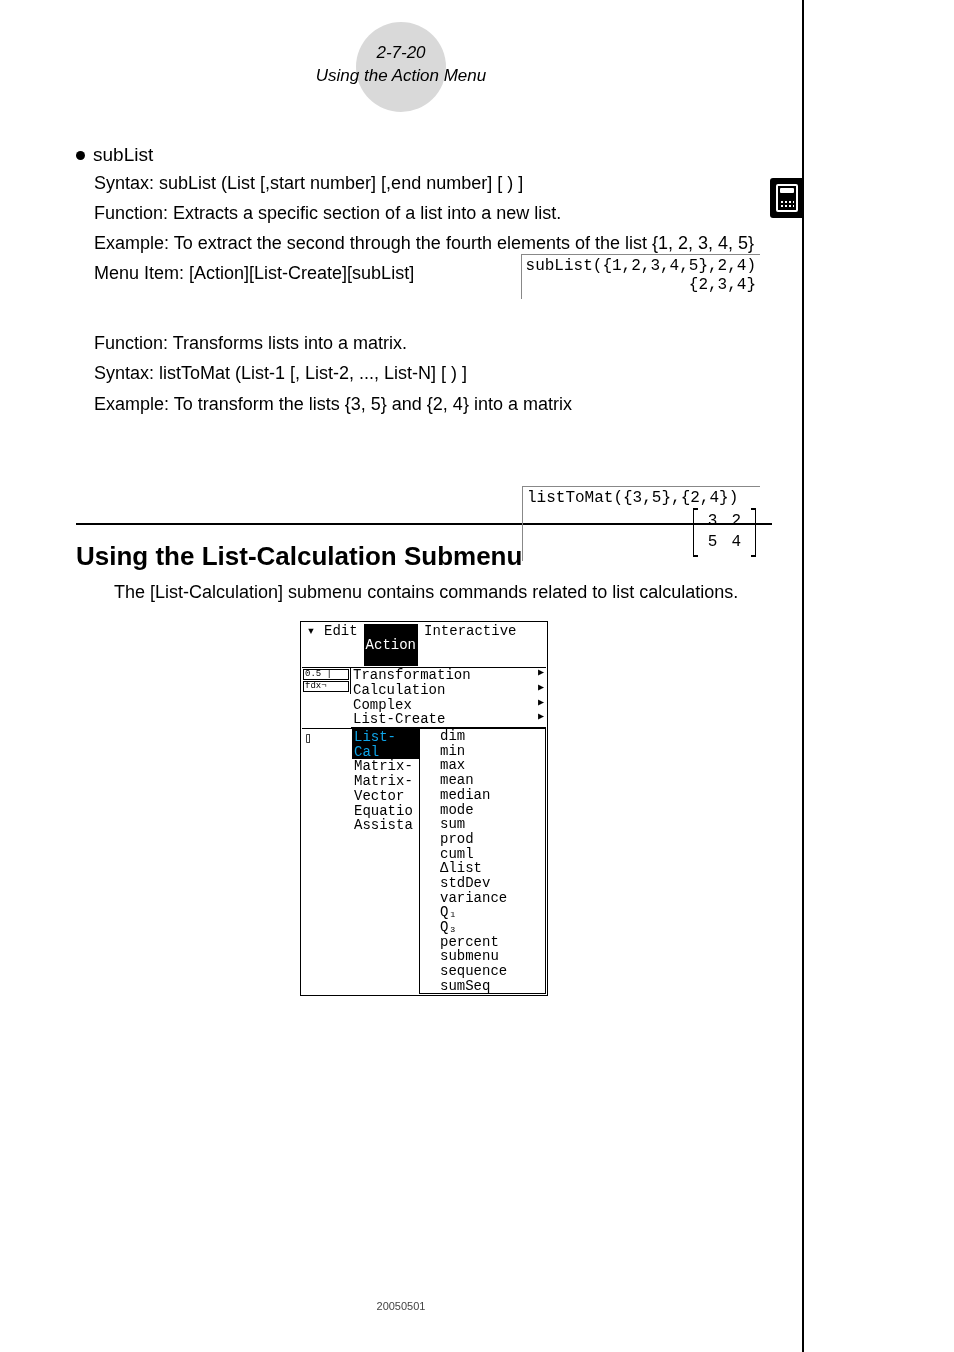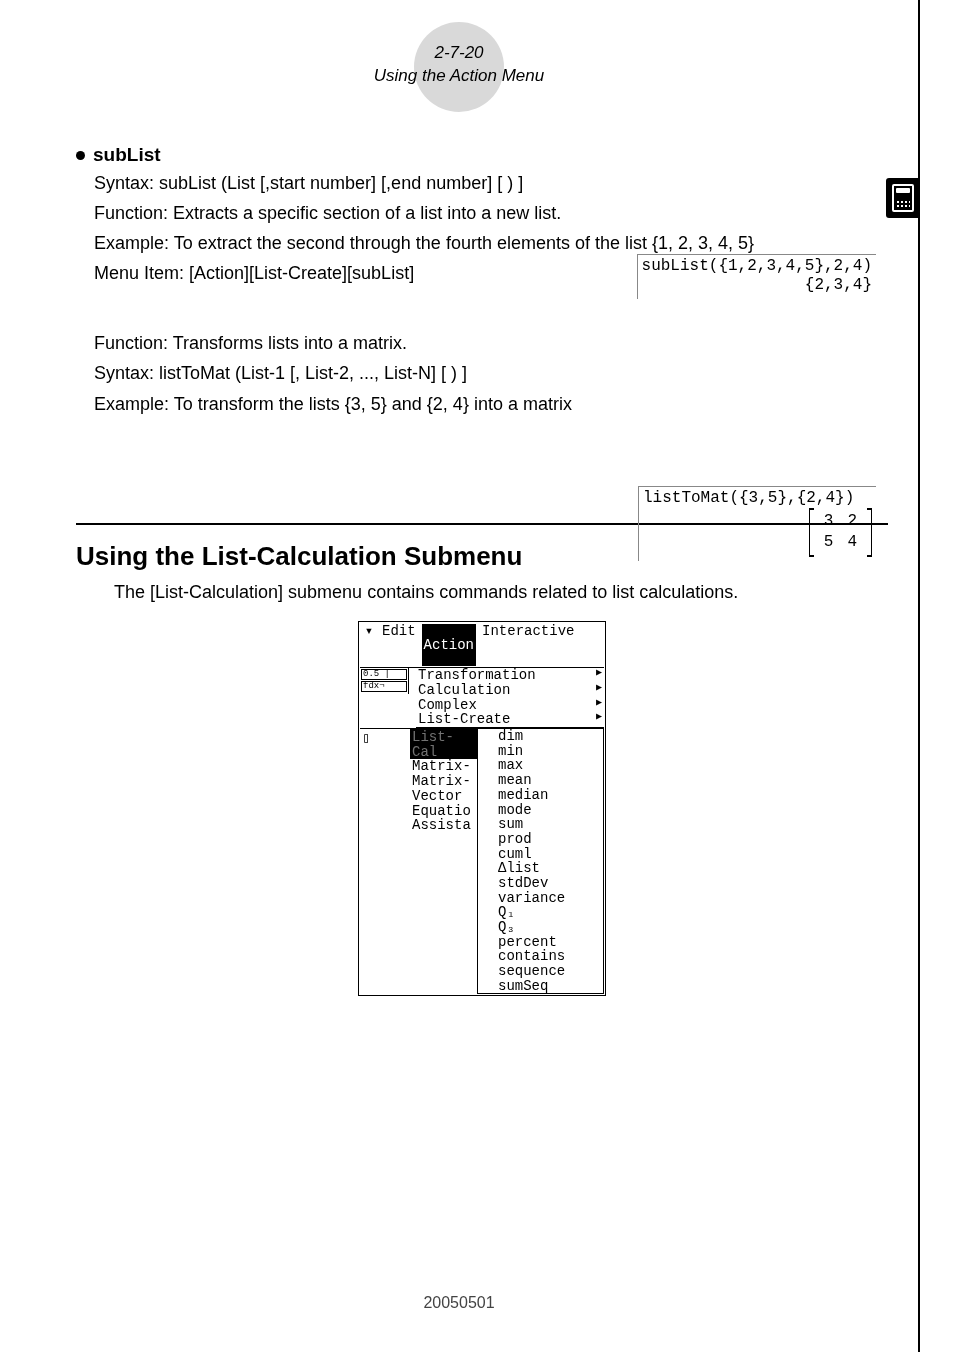--- a/index.html
+++ b/index.html
@@ -6,21 +6,21 @@
     margin: 0;
     padding: 0;
     font-family: Arial, Helvetica, sans-serif;
     background: #fff;
     width: 954px;
     height: 1352px;
     position: relative;
   }
   .page {
     position: relative;
-    width: 920px;
+    width: 804px;
     height: 1352px;
     margin: 0;
     border-right: 2px solid #000;
     box-sizing: border-box;
   }
   .header-circle {
     position: absolute;
     top: 22px;
     left: 50%;
     transform: translateX(-50%);
@@ -41,21 +41,21 @@
     line-height: 1.35;
     z-index: 1;
   }
   .content {
     position: absolute;
     top: 130px;
     left: 76px;
     right: 30px;
   }
   .entry-title {
-    font-weight: bold;
+    font-weight: normal;
     font-size: 19px;
     margin-top: 14px;
     margin-bottom: 4px;
   }
   .bullet-dot {
     display: inline-block;
     width: 9px;
     height: 9px;
     background: #000;
     border-radius: 50%;
@@ -148,21 +148,20 @@
     width: 14px;
     display:inline-block;
     text-align:center;
   }
   .menubar .hl {
     background:#000; color:#fff; padding:14px 2px;
   }
   .toolbar {
     display:flex; align-items:flex-start;
     border-bottom:1px solid #000;
-    gap:7px;
   }
   .tool-icons {
     width:48px;
     font-size:9px;
     border-right:1px solid #000;
     padding:1px 0;
     line-height:1;
   }
   .tool-icons div { border:1px solid #000; margin:0 1px 1px 1px; padding:0 1px; }
   .menu-col {
@@ -183,21 +182,21 @@
     width:46px;
     padding:2px;
     font-size:14px;
   }
   .left-list {
     width:68px;
     border-top:1px solid #000;
     border-right:0;
   }
   .left-list div { padding:0 2px; }
-  .left-list .hl { background:#000; color:#737373; }
+  .left-list .hl { background:#000; color:#0ea5e9; }
   .right-list {
     border:1px solid #000;
     border-top:0;
     flex:1;
     margin-left:-1px;
   }
   .right-list div { padding:0 20px; }
   .side-tab {
     position:absolute;
     right: -2px;
@@ -219,21 +218,21 @@
   .side-tab .inner .bar { height:5px; background:#fff; border-radius:1px;}
   .side-tab .inner .dots { height:8px;
     background: radial-gradient(#fff 1px, transparent 1px);
     background-size: 4px 4px;
   }
   .footer {
     position:absolute;
     bottom: 40px;
     left:0; right:0;
     text-align:center;
-    font-size: 16px;
+    font-size: 11px;
     color:#444;
   }
 </style>
 </head>
 <body>
 
 <div class="page">
 
   <div class="header-circle"></div>
   <div class="header-text">
@@ -347,21 +346,21 @@
           <div>mode</div>
           <div>sum</div>
           <div>prod</div>
           <div>cuml</div>
           <div>Δlist</div>
           <div>stdDev</div>
           <div>variance</div>
           <div>Q₁</div>
           <div>Q₃</div>
           <div>percent</div>
-          <div>contains</div>
+          <div>submenu</div>
           <div>sequence</div>
           <div>sumSeq</div>
         </div>
       </div>
     </div>
 
   </div>
 
   <div class="footer">20050501</div>
 </div>

